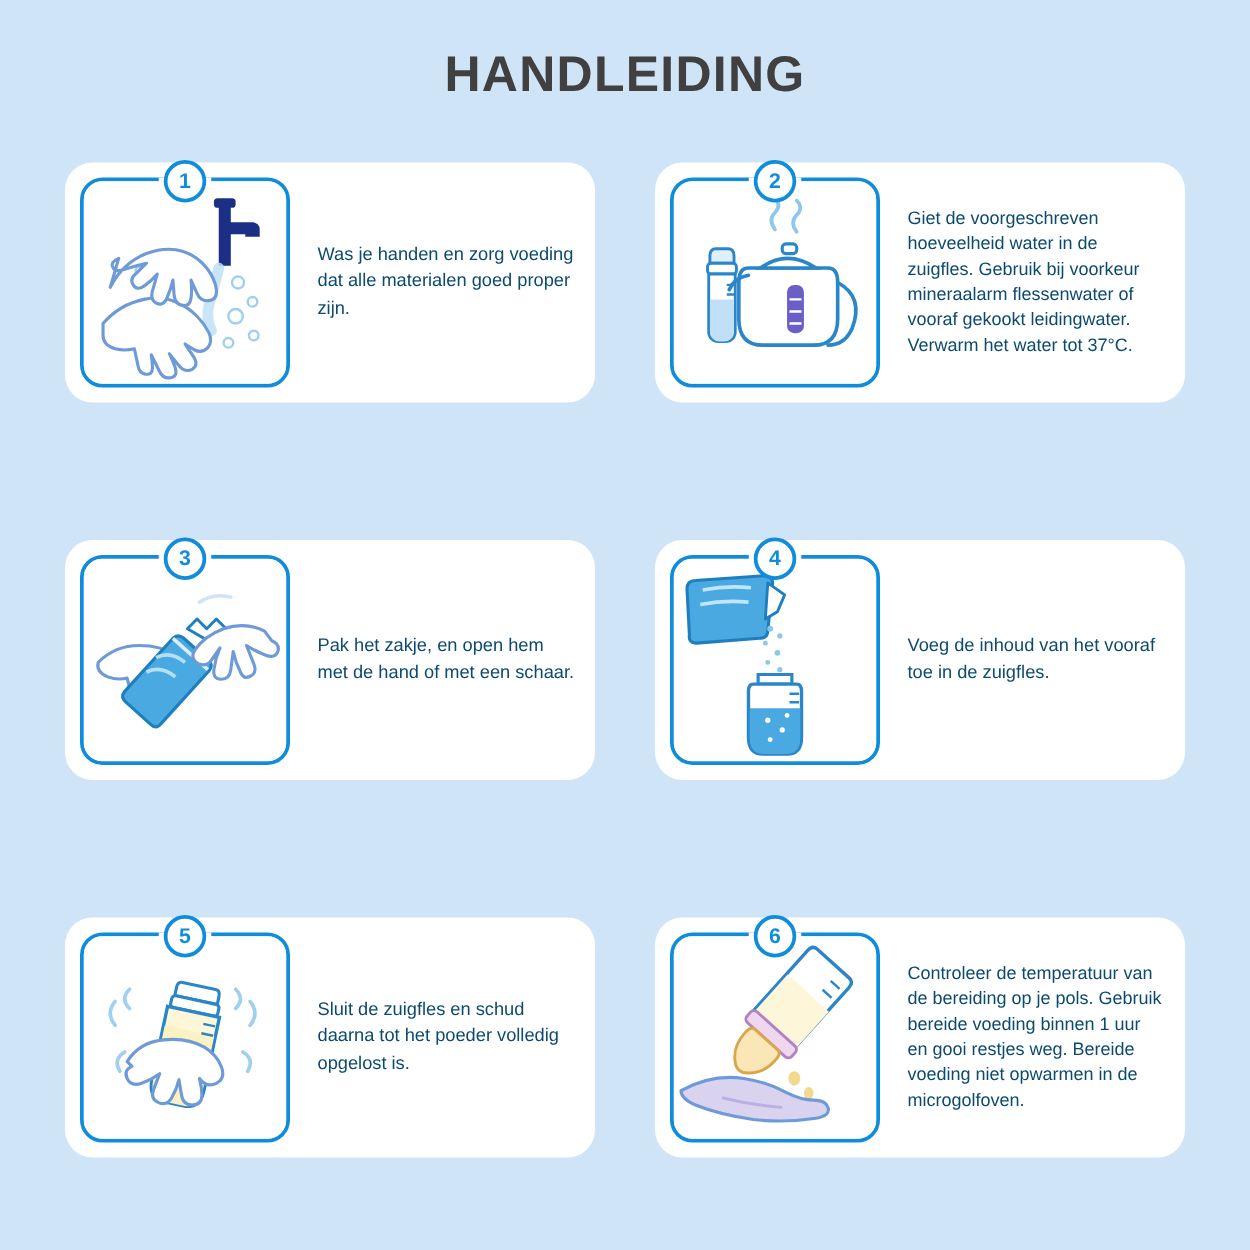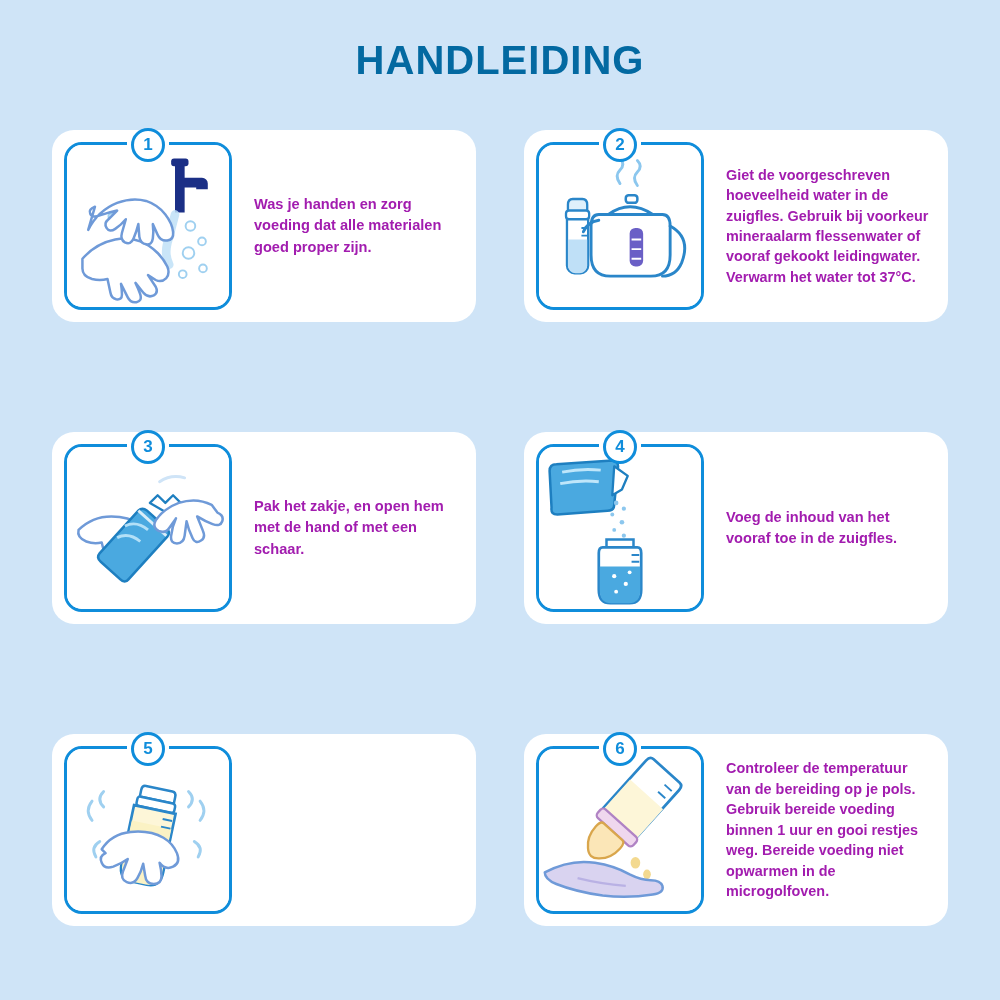--- a/index.html
+++ b/index.html
@@ -21,21 +21,21 @@
   }
   .title {
     position: absolute;
     top: 38px;
     left: 0;
     width: 1000px;
     text-align: center;
     font-size: 40px;
     font-weight: bold;
     letter-spacing: 1px;
-    color: #0369a1;
+    color: #404040;
   }
   .grid {
     position: absolute;
     top: 130px;
     left: 52px;
     width: 896px;
     display: grid;
     grid-template-columns: 424px 424px;
     grid-column-gap: 48px;
     grid-row-gap: 110px;
@@ -94,22 +94,22 @@
     width: 42px;
     height: 6px;
     background: #ffffff;
     z-index: 2;
   }
   .caption {
     flex: 1 1 auto;
     padding: 0 16px 0 22px;
     font-size: 14.6px;
     line-height: 1.45;
-    color: #a21caf;
-    font-weight: bold;
+    color: #0c4a6e;
+    font-weight: normal;
     white-space: pre-line;
   }
   .cap-small {
     font-size: 14.4px;
     line-height: 1.42;
   }
 </style>
 </head>
 <body>
 
@@ -259,20 +259,21 @@
             <path d="M63 78 h42 v46 q0 16 -14 16 h-14 q-14 0 -14 -16 z" fill="#fbf2c4"></path>
             <line x1="94" y1="70" x2="104" y2="70" stroke="#2a86c9" stroke-width="2"></line>
             <line x1="94" y1="78" x2="104" y2="78" stroke="#2a86c9" stroke-width="2"></line>
           </g>
 
           <path d="M36 104 q10 -16 30 -18 q20 -2 34 6 q10 6 14 16 q4 10 -4 14 q-8 4 -14 -4 q2 8 2 14 q0 8 -8 8 q-8 0 -9 -9 l-2 -12 q-2 8 -6 15 q-4 7 -11 4 q-7 -3 -4 -11 l5 -13 q-7 5 -15 8 q-9 3 -12 -4 q-3 -7 4 -10 z" fill="#ffffff" stroke="#6f9ad8" stroke-width="2.6" stroke-linejoin="round"></path>
         </svg>
         <div class="badge-cover"></div>
         <div class="badge">5</div>
       </div>
+      <div class="caption">Sluit de zuigfles en schud daarna tot het poeder volledig opgelost is.</div>
     </div>
 
     <div class="card">
       <div class="illo-box">
         <svg viewBox="0 0 168 168">
           <rect x="0" y="0" width="168" height="168" fill="#ffffff"></rect>
 
           <g transform="rotate(42 96 60)">
             <path d="M80 8 h36 q5 0 5 6 v66 h-46 v-66 q0 -6 5 -6 z" fill="#ffffff" stroke="#2a86c9" stroke-width="2.8"></path>
             <path d="M76 40 h46 v40 h-46 z" fill="#fdf6d8"></path>

